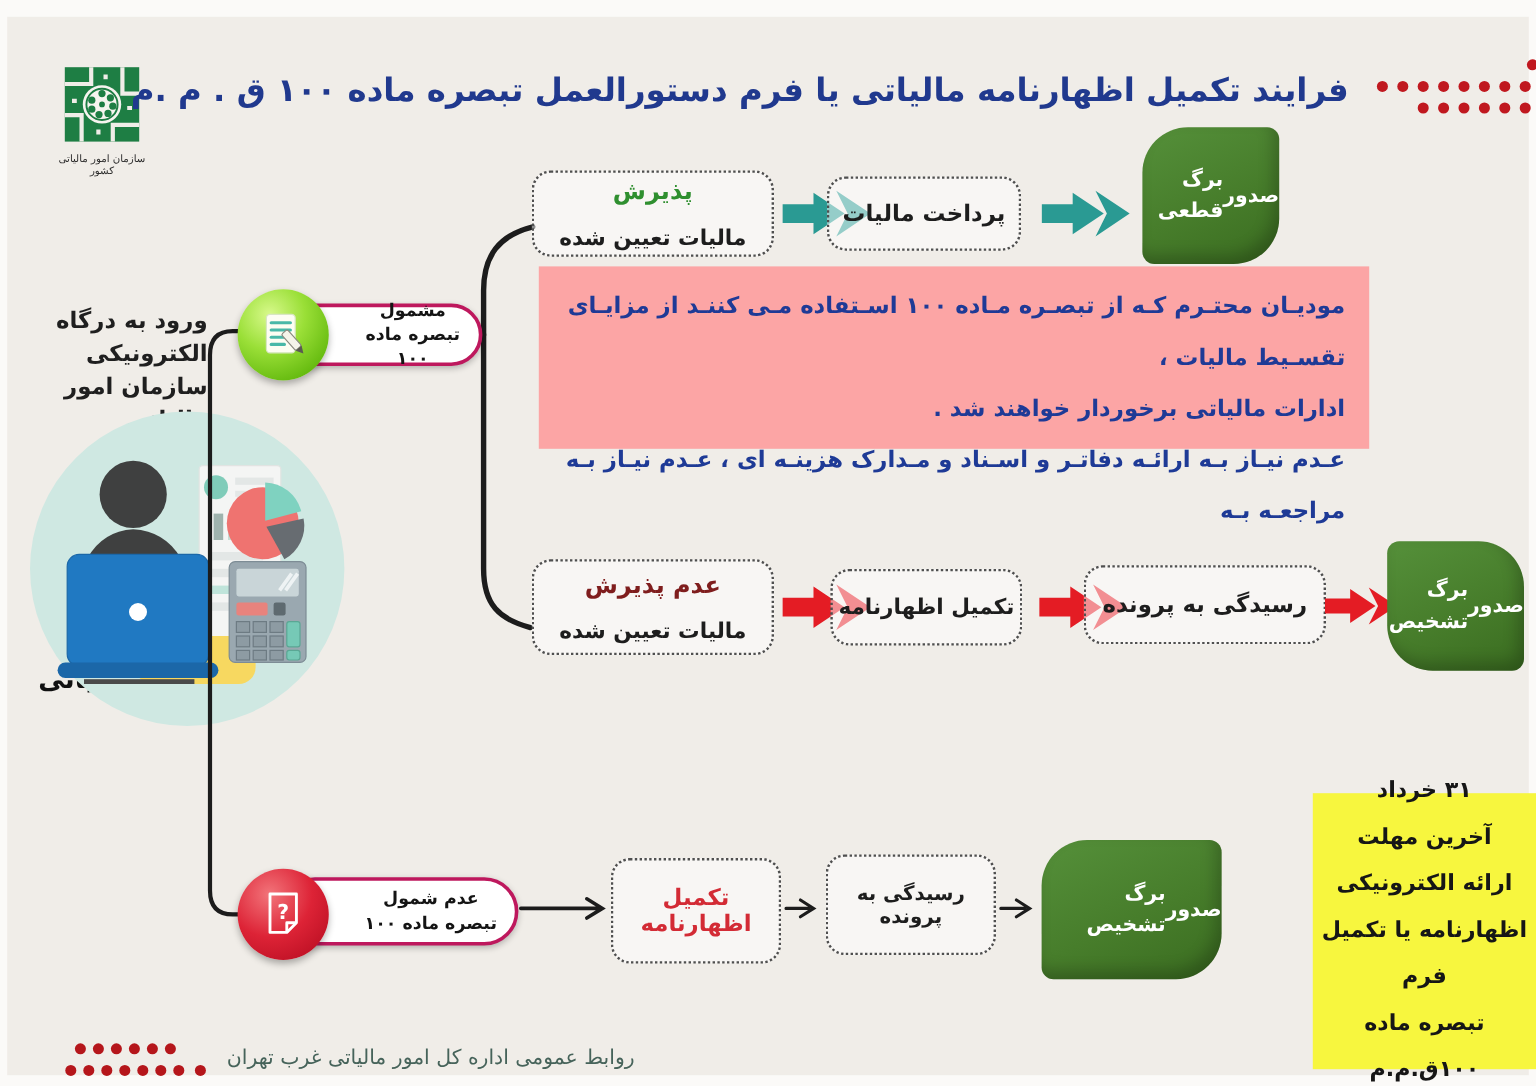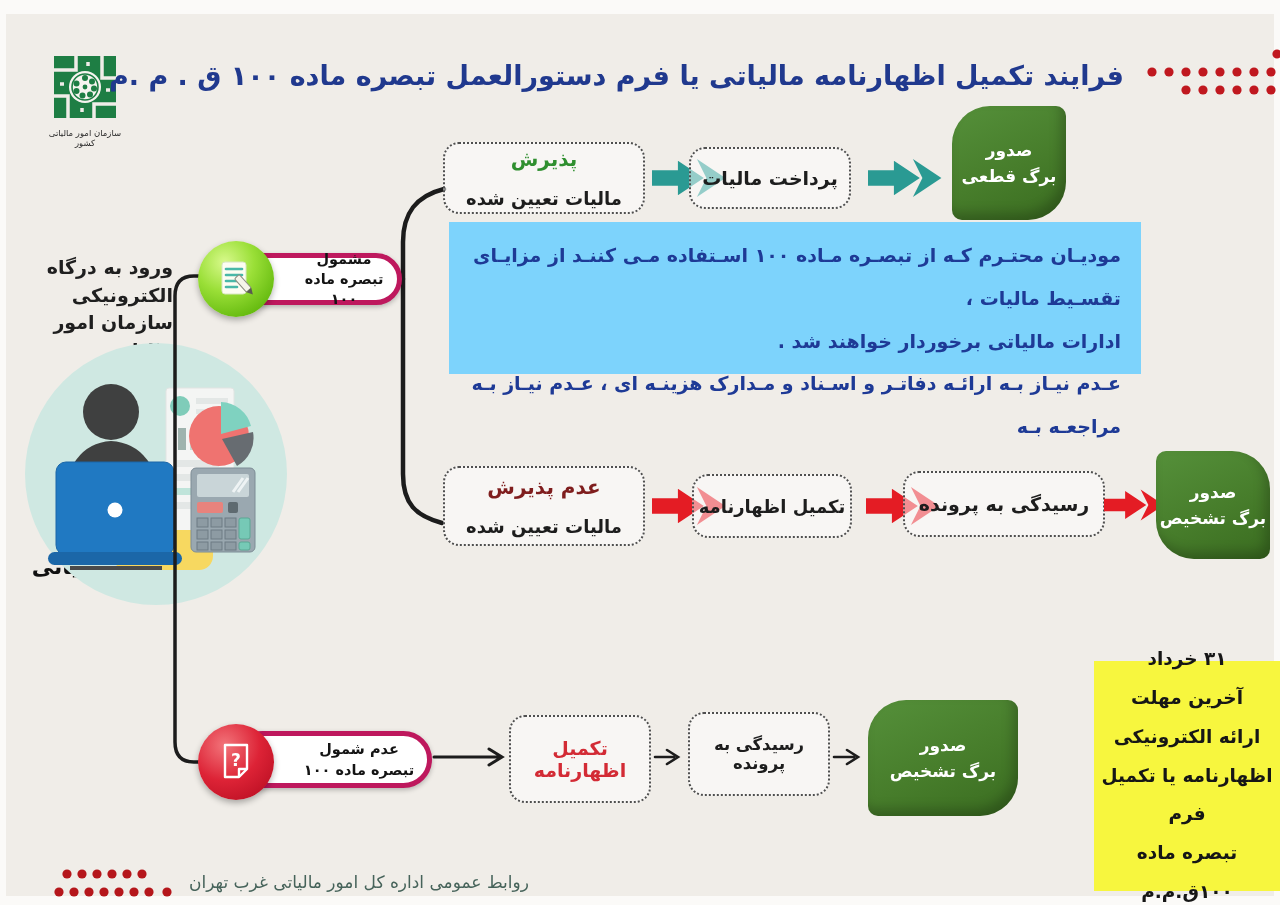--- a/index.html
+++ b/index.html
@@ -21,40 +21,40 @@
   .logo-caption { font-size:8.5px; color:#2b2b2b; text-align:center; direction:rtl; margin-top:0; }
 
   .dotted-box { position:absolute; border:2px dotted #4f4f4f; border-radius:16px;
                 background:rgba(255,255,255,0.5); display:flex; flex-direction:column;
                 align-items:center; justify-content:center; text-align:center; direction:rtl;gap:17px; }
   .b-black { color:#1d1d1d; font-weight:bold; }
   .b-green { color:#2f8f2f; font-weight:bold; }
   .b-brick { color:#7f1d1d; font-weight:bold; }
   .b-crimson { color:#d32b35; font-weight:bold; }
 
-  .leaf { position:absolute; display:flex; flex-direction:column; align-items:center;
+  .leaf { position:absolute; display:flex; align-items:center;
           justify-content:center; color:#fff; font-weight:bold; font-size:17px; line-height:1.55;
           direction:rtl; background:linear-gradient(155deg,#55903a 0%,#477d2b 55%,#3a6c20 100%);
           box-shadow: inset -5px -7px 12px rgba(0,0,0,0.22); }
   .leaf-a { border-radius:38px 10px 38px 10px; }
   .leaf-b { border-radius:10px 38px 10px 38px; }
 
-  .pill { position:absolute; background:#ffffff; border:5px solid #be185d; border-radius:30px;
+  .pill { position:absolute; background:#ffffff; border:3px solid #be185d; border-radius:30px;
           box-shadow:0 2px 5px rgba(0,0,0,0.25); display:flex; flex-direction:column;
           align-items:center; justify-content:center; direction:rtl; text-align:center;
           font-size:14.5px; font-weight:bold; color:#141414; line-height:1.4; }
 
   .icon-circle { position:absolute; border-radius:50%; width:76px; height:76px;
                  display:flex; align-items:center; justify-content:center;
                  box-shadow:0 3px 6px rgba(0,0,0,0.3); z-index:6; }
   .icon-green { background:radial-gradient(circle at 35% 28%, #d8f98b 0%, #9adf37 40%, #66bb10 78%, #57a508 100%); }
   .icon-red { background:radial-gradient(circle at 35% 28%, #f2747a 0%, #dd2336 48%, #b90e22 90%); }
 
   .infobox { position:absolute; left:443px; top:208px; width:692px; height:152px;
-             background:#7dd3fc; color:#1e3a96; font-weight:bold; font-size:19px;
+             background:#fca5a5; color:#1e3a96; font-weight:bold; font-size:19px;
              direction:rtl; text-align:right; padding:12px 20px 0 20px; line-height:2.25; }
 
   .deadline { position:absolute; left:1088px; top:628px; width:186px; height:230px;
               background:#f7f63e; direction:rtl; text-align:center; color:#161616;
               font-weight:bold; font-size:18.5px; display:flex; flex-direction:column;
               justify-content:center; line-height:2.1;margin-top:19px; }
 
   .footer-credit { position:absolute; left:183px; top:858px; direction:rtl; white-space:nowrap;
                    font-size:17px; color:#46635a; }
 

